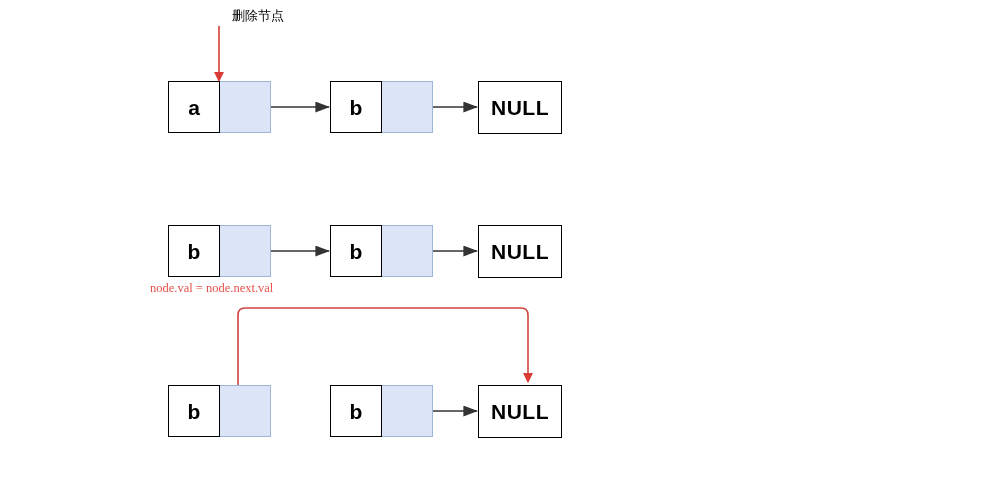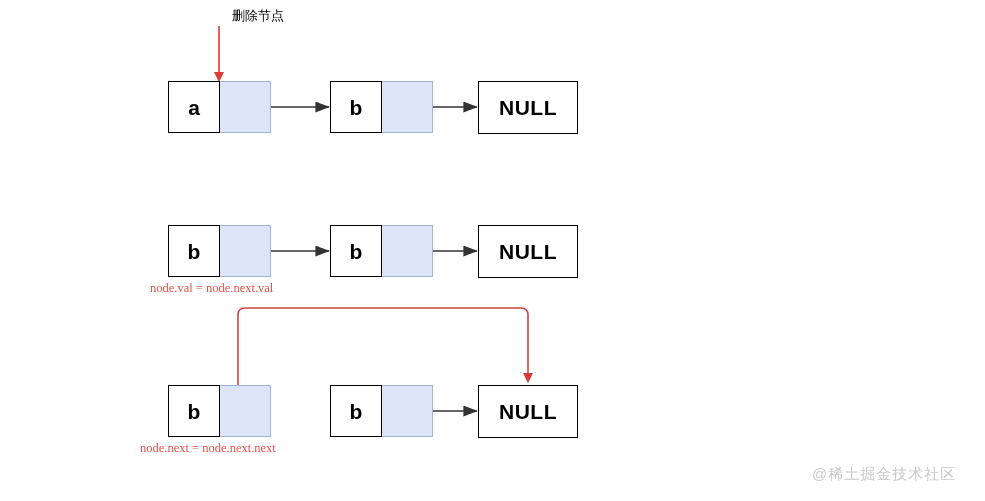--- a/index.html
+++ b/index.html
@@ -51,21 +51,21 @@
     height: 52px;
     box-sizing: border-box;
     border: 1.3px solid #9db5d6;
     border-left: none;
     background: #dbe5f7;
   }
 
   
   .null-box {
     position: absolute;
-    width: 100px;
+    width: 84px;
     height: 53px;
     box-sizing: border-box;
     border: 1.8px solid #000000;
     background: #ffffff;
     display: flex;
     align-items: center;
     justify-content: center;
     font-size: 21px;
     font-weight: bold;
     letter-spacing: 0.5px;
@@ -155,17 +155,15 @@
     <div class="ptr-cell"></div>
   </div>
 
   <div class="node" style="left:330px; top:385px;">
     <div class="val-cell">b</div>
     <div class="ptr-cell"></div>
   </div>
 
   <div class="null-box" style="left:478px; top:385px;">NULL</div>
 
-  <div class="code-label" style="left:140px; top:441px;">node.next = node.next.next</div>
 
-  <div class="watermark" style="left:812px; top:465px;">@稀土掘金技术社区</div>
 
 </div>
 
 </body></html>

